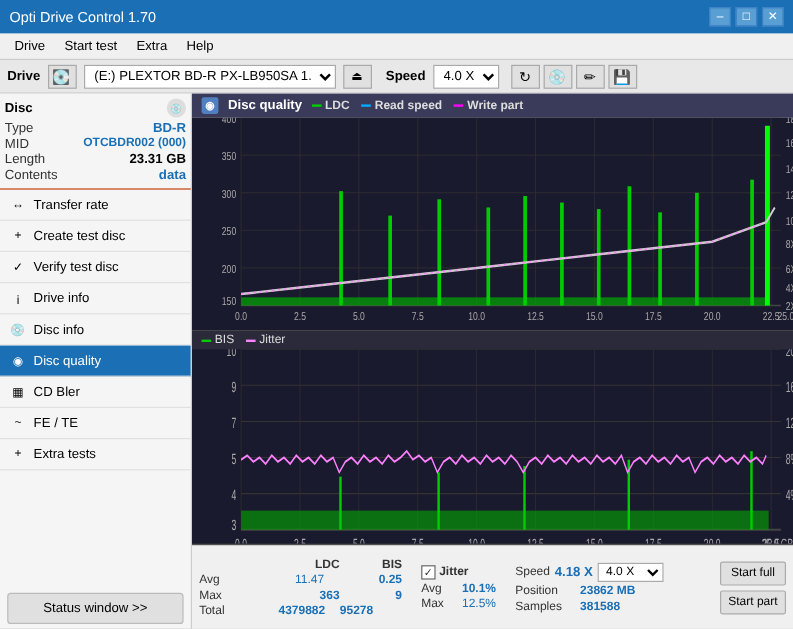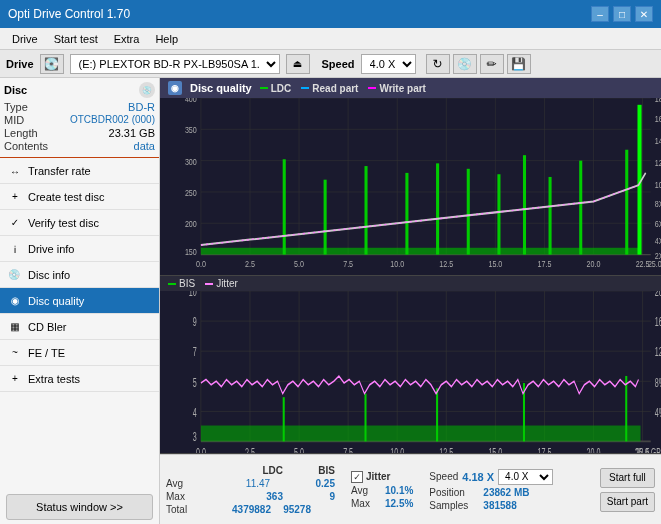--- a/index.html
+++ b/index.html
@@ -162,21 +162,21 @@
       justify-content: center;
       font-size: 8px;
     }
     .disc-info-row {
       display: flex;
       justify-content: space-between;
       margin-bottom: 1px;
       font-size: 11px;
     }
     .disc-info-label { color: #333; }
-    .disc-info-value { color: #1a6fb5; font-weight: normal; }
+    .disc-info-value { color: #1a6fb5; font-weight: bold; }
     .disc-info-value.black { color: #000; }
     .label-row {
       display: flex;
       align-items: center;
       gap: 3px;
       margin-top: 2px;
     }
     .label-input {
       flex: 1;
       height: 16px;
@@ -457,21 +457,21 @@
     <div class="disc-quality-header">
       <div class="disc-quality-icon">◉</div>
       <span>Disc quality</span>
       <div class="legend">
         <div class="legend-item">
           <div class="legend-dot" style="background:#00cc00;"></div>
           <span>LDC</span>
         </div>
         <div class="legend-item">
           <div class="legend-dot" style="background:#00aaff;"></div>
-          <span>Read part</span>
+          <span>Read speed</span>
         </div>
         <div class="legend-item">
           <div class="legend-dot" style="background:#ff00ff;"></div>
           <span>Write part</span>
         </div>
       </div>
     </div>
 
     <div class="charts-area">
 
@@ -648,21 +648,21 @@
         <div style="display:flex;align-items:center;gap:3px;">
           <div class="checkbox-check">✓</div>
           <span style="font-weight:bold;color:#333;">Jitter</span>
         </div>
         <div style="display:flex;gap:4px;align-items:center;">
           <span style="color:#333;width:30px;">Avg</span>
           <span style="color:#1a6fb5;font-weight:bold;">10.1%</span>
         </div>
         <div style="display:flex;gap:4px;align-items:center;">
           <span style="color:#333;width:30px;">Max</span>
-          <span style="color:#1a6fb5;font-weight:bold;">12.5%</span>
+          <span style="color:#1a6fb5;font-weight:normal;">12.5%</span>
         </div>
       </div>
 
       <div style="display:flex;flex-direction:column;gap:2px;font-size:10px;margin-left:8px;">
         <div style="display:flex;align-items:center;gap:4px;">
           <span style="color:#333;">Speed</span>
           <span class="speed-display">4.18 X</span>
           <select class="speed-select-sm">
             <option>4.0 X</option>
           </select>

